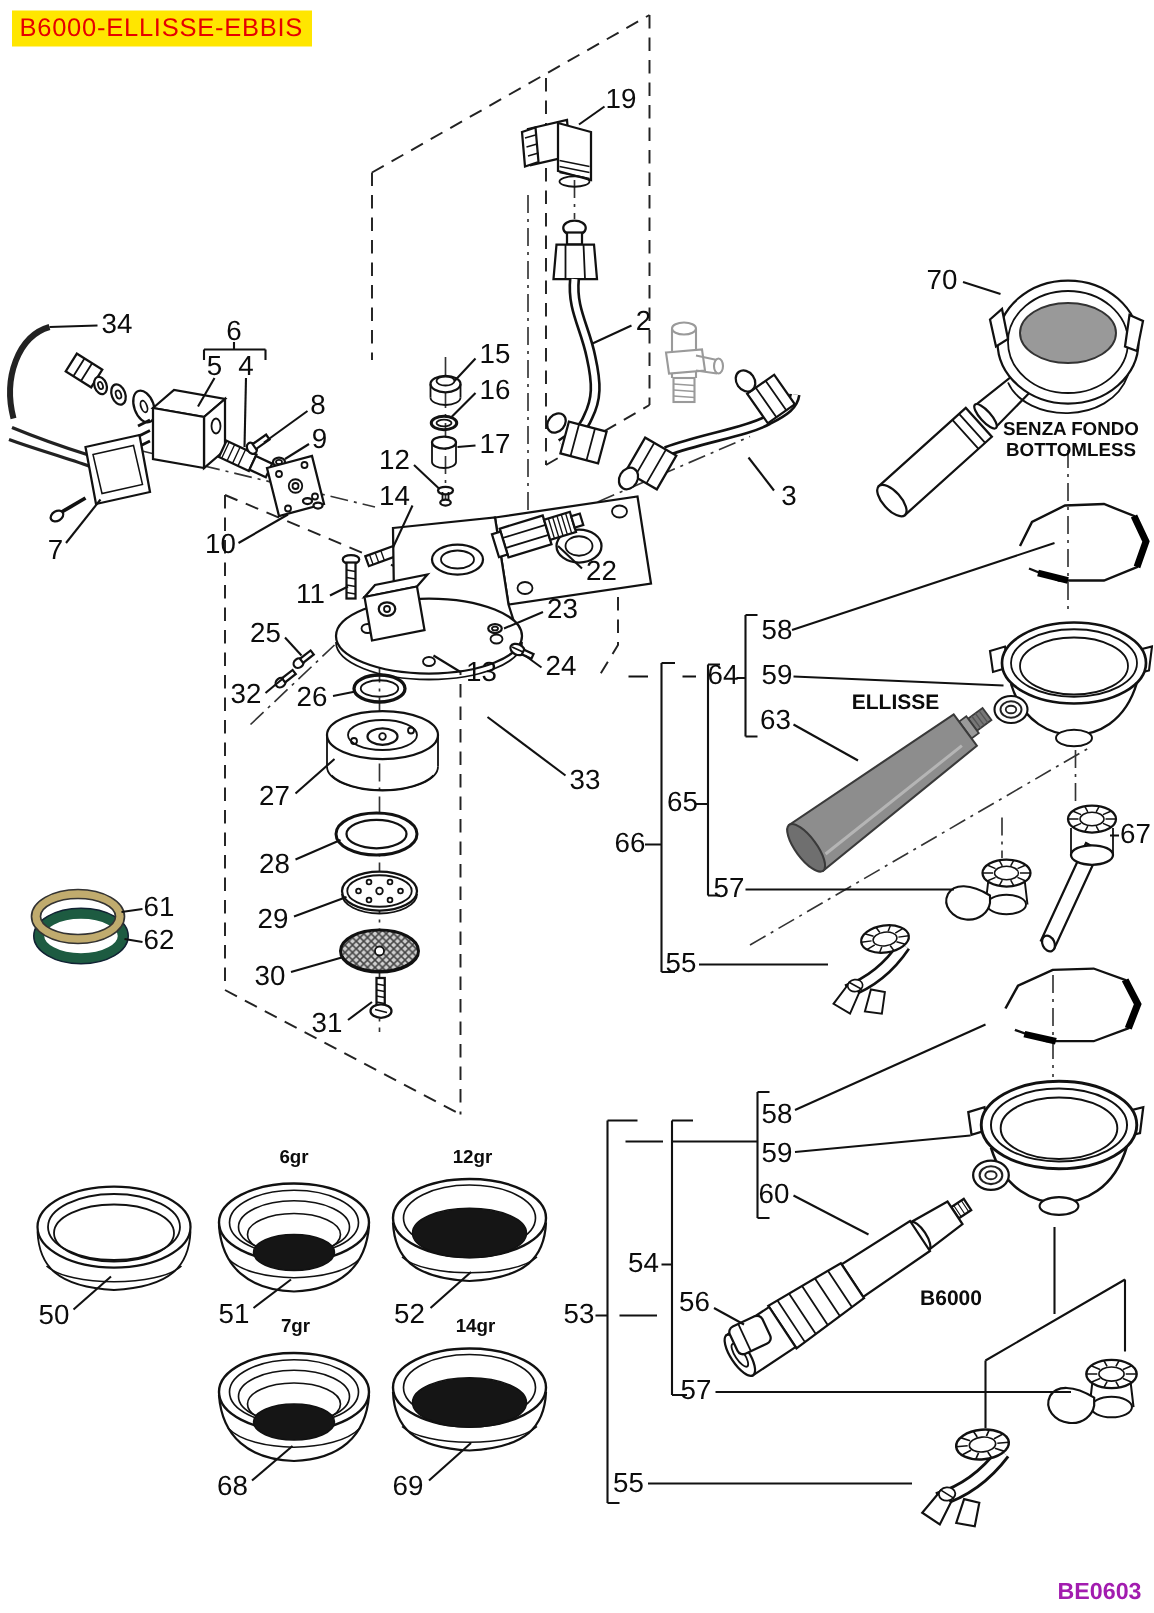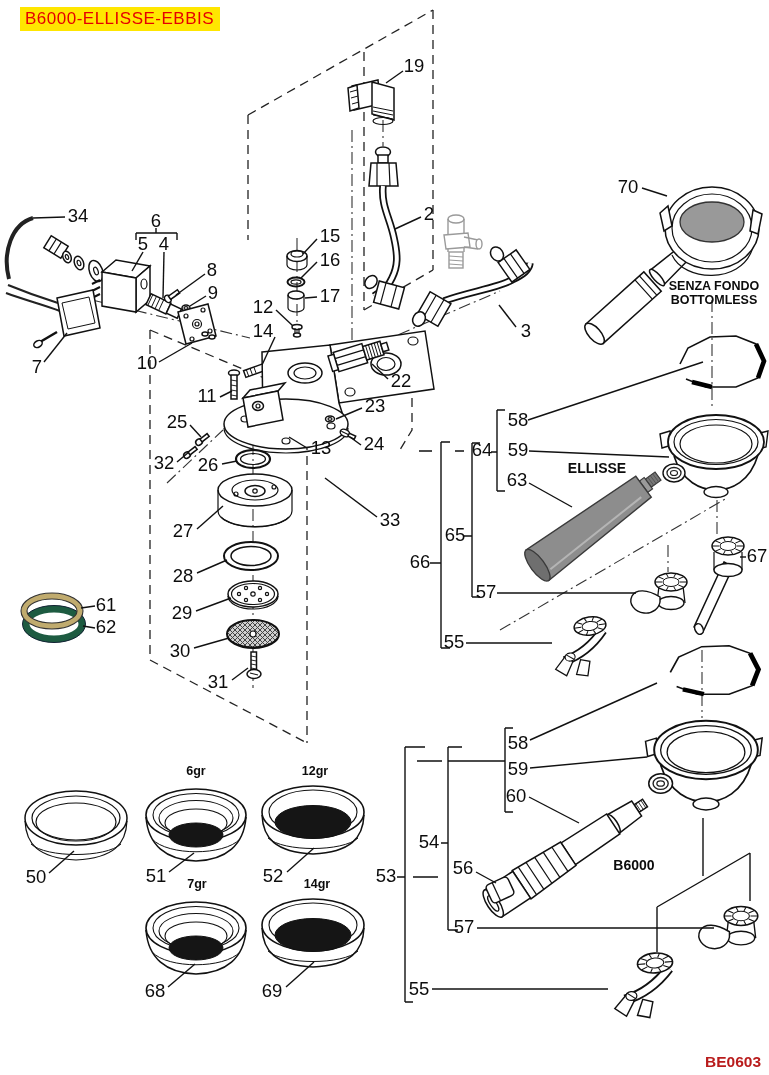--- a/index.html
+++ b/index.html
@@ -1,21 +1,21 @@
 <!DOCTYPE html>
 <html><head>
 <meta charset="utf-8">
 <style>
   html,body{margin:0;padding:0;background:#ffffff;}
   #page{position:relative;width:769px;height:1075px;background:#fff;overflow:hidden;
         font-family:"Liberation Sans",sans-serif;}
   #diagram{position:absolute;left:0;top:0;}
   #title-box{position:absolute;left:8px;top:7px;background:#ffe600;color:#e60000;
-             font-size:17px;font-weight:400;letter-spacing:.5px;padding:1px 6px 2px 5px;line-height:1.25;margin-left:12px;}
-  #doc-code{position:absolute;right:8px;bottom:4px;color:#b91c1c;font-size:15.5px;font-weight:600;}
+             font-size:17px;font-weight:400;letter-spacing:.5px;padding:1px 6px 2px 5px;line-height:1.25;}
+  #doc-code{position:absolute;right:8px;bottom:4px;color:#a21caf;font-size:15.5px;font-weight:600;}
   .plabel{font-family:"Liberation Sans",sans-serif;font-size:18.5px;fill:#0c0c0c;
           text-anchor:middle;dominant-baseline:middle;}
   .ann-sm{font-family:"Liberation Sans",sans-serif;font-size:12.5px;font-weight:bold;fill:#0c0c0c;
           text-anchor:middle;dominant-baseline:middle;}
   .ann-md{font-family:"Liberation Sans",sans-serif;font-size:14px;font-weight:bold;fill:#0c0c0c;
           text-anchor:middle;dominant-baseline:middle;}
   .ln{stroke:#111;stroke-width:1.4;fill:none;}
   .dash{stroke:#222;stroke-width:1.3;fill:none;stroke-dasharray:9 6;}
   .ddot{stroke:#333;stroke-width:1.1;fill:none;stroke-dasharray:12 4 2 4;}
   .pt{stroke:#111;stroke-width:1.5;fill:#fff;}

